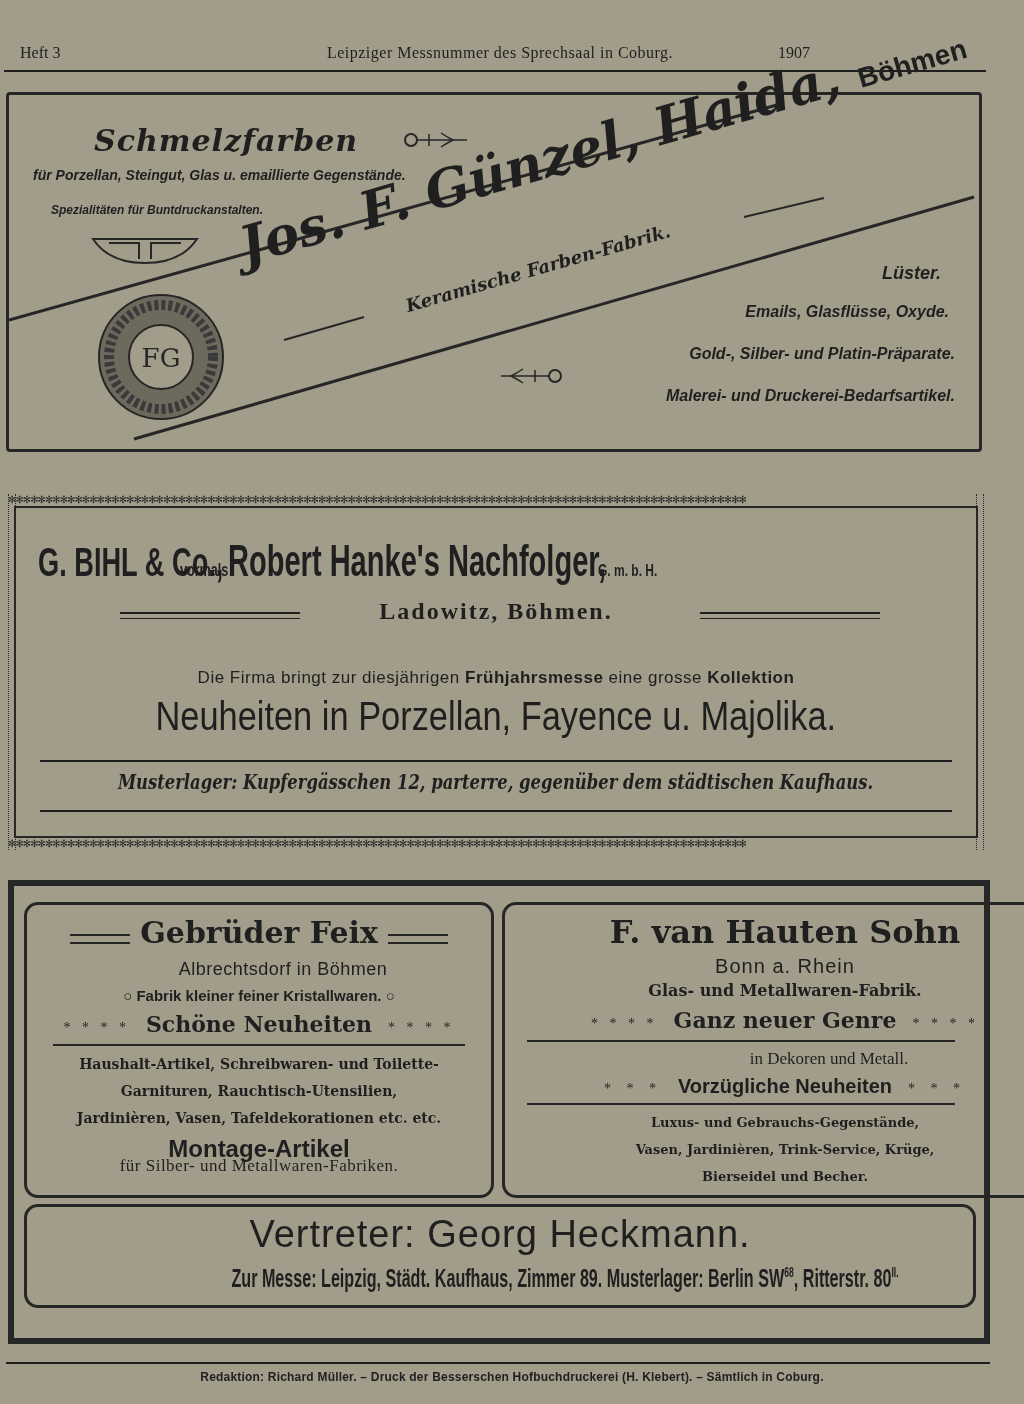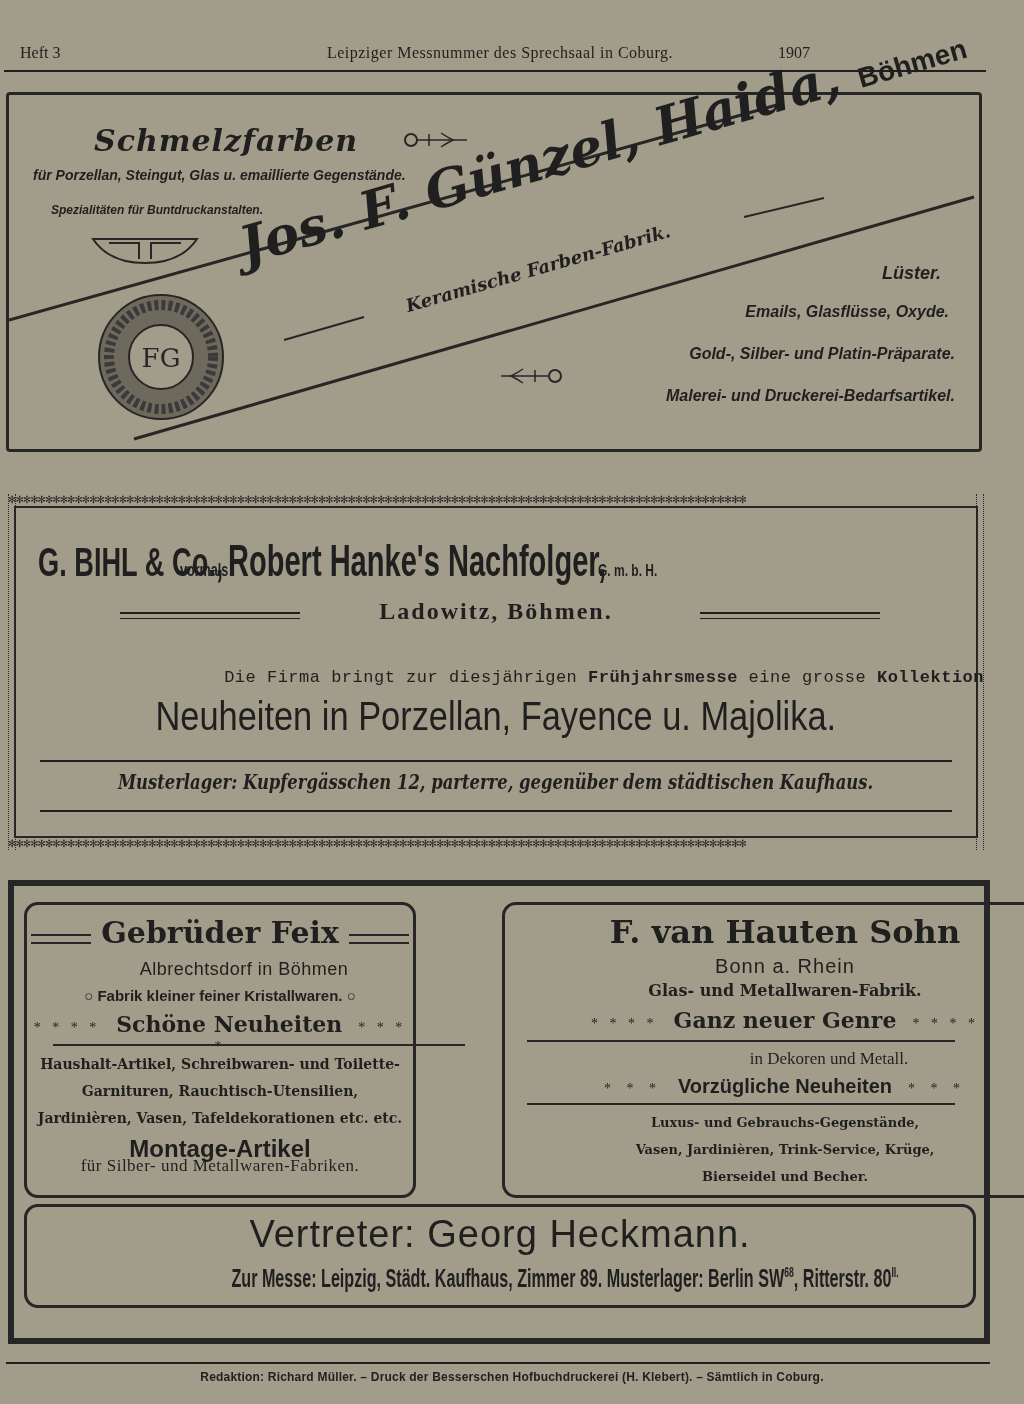--- a/index.html
+++ b/index.html
@@ -89,39 +89,39 @@
 
   <div class="abs" style="left:30px;top:42px;width:930px;white-space:nowrap;">
     <span class="cond" style="display:inline-block;font-size:40px;transform:scaleX(0.68);transform-origin:left;width:160px;">G. BIHL &amp; Co.,</span><span class="cond" style="display:inline-block;font-size:18px;transform:scaleX(0.7);transform-origin:left;width:48px;margin-left:-18px;">vormals</span><span class="cond" style="display:inline-block;font-size:44px;transform:scaleX(0.66);transform-origin:left;width:560px;">Robert Hanke's Nachfolger,</span><span class="cond" style="display:inline-block;font-size:16px;transform:scaleX(0.75);transform-origin:left;margin-left:-190px;">G. m. b. H.</span>
   </div>
   <div class="rule" style="left:112px;top:118px;width:180px;height:2px;"></div>
   <div class="rule" style="left:112px;top:124px;width:180px;height:1px;"></div>
   <div class="center" style="top:104px;font-size:24px;font-weight:bold;letter-spacing:2px;">Ladowitz, Böhmen.</div>
   <div class="rule" style="left:692px;top:118px;width:180px;height:2px;"></div>
   <div class="rule" style="left:692px;top:124px;width:180px;height:1px;"></div>
 
-  <div class="center" style="top:174px;font-family:Liberation Mono, monospace;font-size:17px;letter-spacing:0.5px;text-align:right;">
+  <div class="center" style="top:174px;font-family:Liberation Sans, sans-serif;font-size:17px;letter-spacing:0.5px;">
     <span>Die Firma bringt zur diesjährigen</span>
     <b>Frühjahrsmesse</b>
     <span>eine grosse</span>
     <b>Kollektion</b>
   </div>
   <div class="center" style="top:200px;">
     <span style="display:inline-block;font-family:'Liberation Sans',sans-serif;font-size:40px;transform:scaleX(0.86);">Neuheiten in Porzellan, Fayence u. Majolika.</span>
   </div>
   <div class="rule" style="left:32px;top:266px;width:912px;height:2px;"></div>
   <div class="center" style="top:276px;">
     <span style="display:inline-block;font-family:'DejaVu Serif',serif;font-weight:bold;font-style:italic;font-size:20px;transform:scaleX(0.82);">Musterlager: Kupfergässchen 12, parterre, gegenüber dem städtischen Kaufhaus.</span>
   </div>
   <div class="rule" style="left:32px;top:316px;width:912px;height:2px;"></div>
 </div>
 
 <div class="abs ad3">
 
-  <div class="box" style="left:10px;top:16px;width:392px;height:296px;text-decoration:underline;">
+  <div class="box" style="left:10px;top:16px;width:470px;height:296px;text-decoration:underline;">
     <div class="center" style="top:10px;">
       <span style="display:inline-block;width:60px;height:6px;border-top:2px solid #262626;border-bottom:2px solid #262626;vertical-align:middle;margin-right:10px;"></span><span style="font-family:'DejaVu Serif',serif;font-weight:bold;font-size:30px;">Gebrüder Feix</span><span style="display:inline-block;width:60px;height:6px;border-top:2px solid #262626;border-bottom:2px solid #262626;vertical-align:middle;margin-left:10px;"></span>
     </div>
     <div class="center" style="top:54px;font-family:'Liberation Sans',sans-serif;font-size:18px;letter-spacing:0.5px;padding-left:24px;">Albrechtsdorf in Böhmen</div>
     <div class="center" style="top:82px;font-family:'Liberation Sans',sans-serif;font-weight:bold;font-size:15px;">
       <span>○&nbsp;</span><span>Fabrik kleiner feiner Kristallwaren.</span><span>&nbsp;○</span>
     </div>
     <div class="center" style="top:106px;">
       <span style="font-size:14px;letter-spacing:4px;">* * * *</span>
       <span style="font-family:'DejaVu Serif',serif;font-weight:bold;font-size:22px;margin:9px 12px;">Schöne Neuheiten</span>

